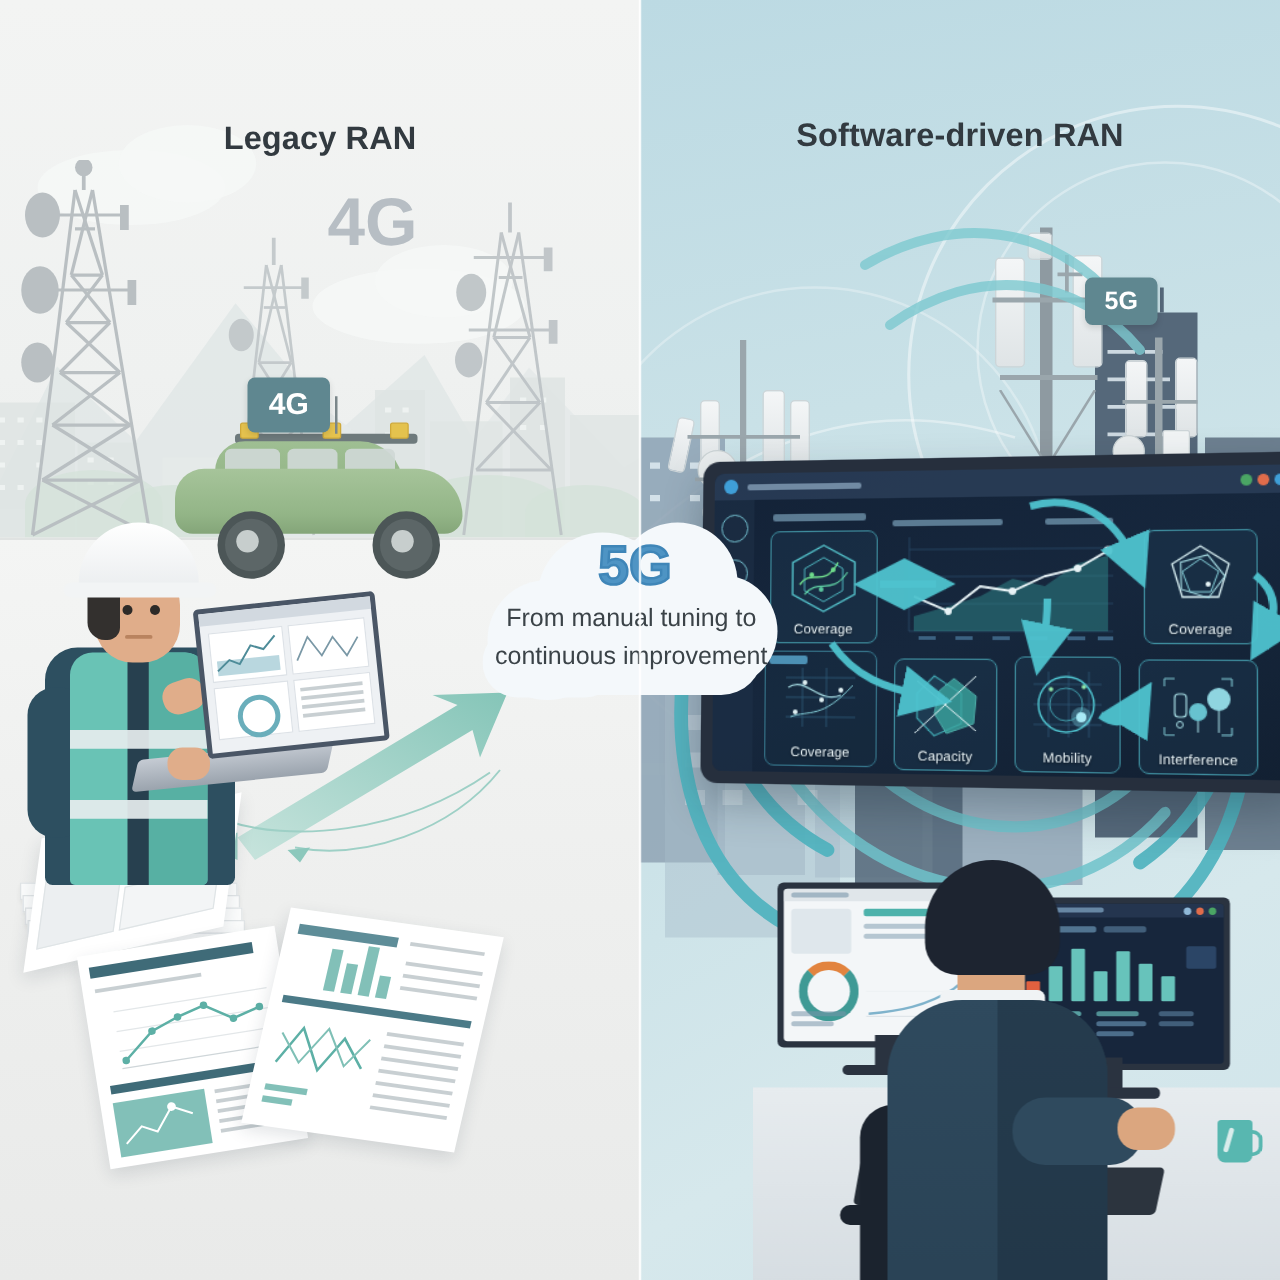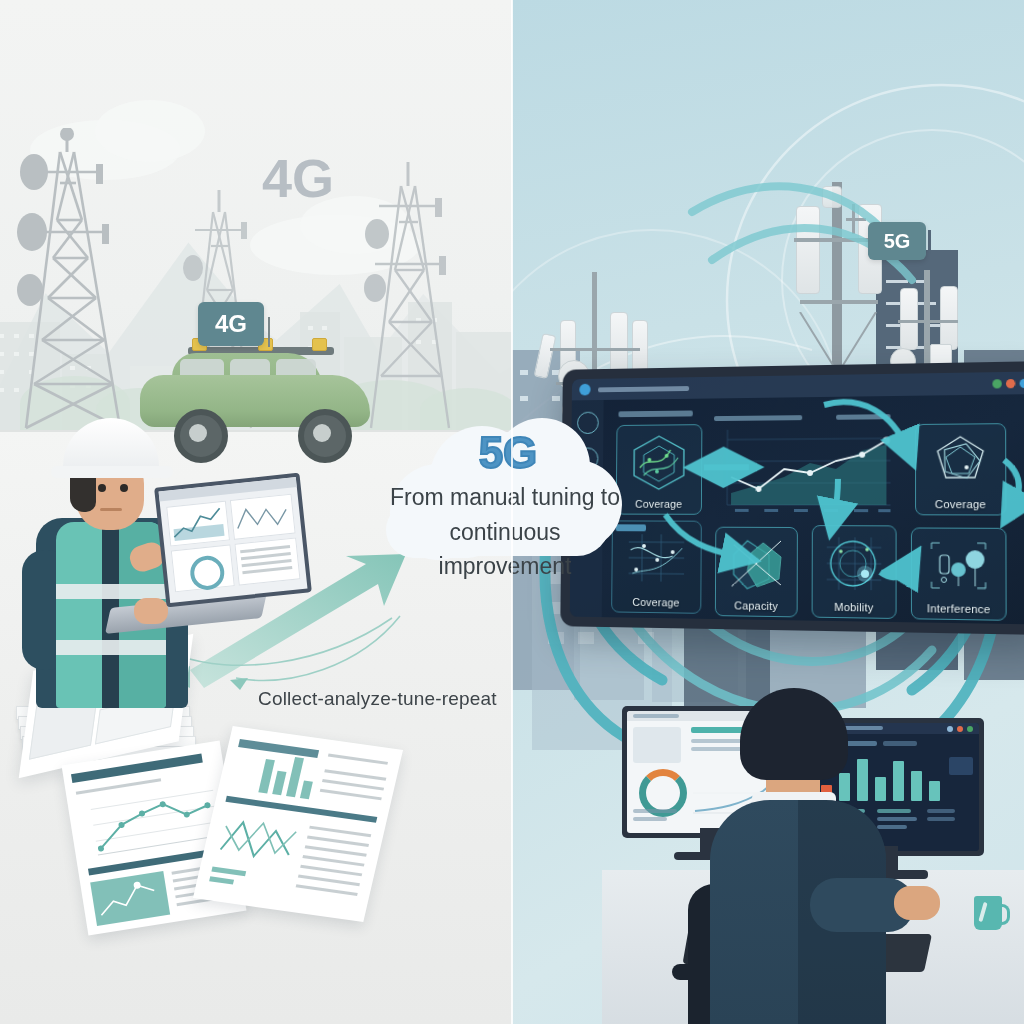--- a/index.html
+++ b/index.html
@@ -359,21 +359,21 @@
     position:absolute; left:386px; top:416px; width:238px; height:146px; z-index:34;
   }
   .cl-blob { position:absolute; background:#f4f8fb; border-radius:50%; }
   .cloud-5g {
     position:absolute; left:72px; top:12px; width:100px; text-align:center;
     font-size:44px; font-weight:bold; color:#4e94c4;
     -webkit-text-stroke: 2px #3f86b8;
   }
   .cloud-text {
     position:absolute; left:0; top:64px; width:238px; text-align:center;
-    font-size:23px; color:#3b4348; line-height:1.5;
+    font-size:20px; color:#3b4348; line-height:1.5;
   }
 </style>
 </head>
 <body>
 
 <div id="stage">
 
   <div class="panel" id="left-panel">
 
     <div class="l-sky"></div>
@@ -591,21 +591,20 @@
         <path d="M20,122 L196,16 L176,8 L236,6 L214,58 L208,36 L34,140 Z" fill="url(#agrad)"></path>
         <path d="M10,108 C60,126 150,120 222,70" fill="none" stroke="#9ed0c6" stroke-width="1.6"></path>
         <path d="M66,130 C120,140 190,118 230,68" fill="none" stroke="#9ed0c6" stroke-width="1.6"></path>
         <path d="M4,106 l16,-4 l-6,10 z" fill="#8cc8bc"></path>
         <path d="M60,132 l18,-2 l-8,12 z" fill="#8cc8bc"></path>
         <path d="M-6,128 l26,-10 l0,22 z" fill="#8cc8bc" opacity=".85"></path>
         <path d="M-28,136 l26,-10 l0,22 z" fill="#8cc8bc" opacity=".7"></path>
       </svg>
     </div>
 
-    <div id="collect-label">Collect-analyze-tune-repeat</div>
 
     <div id="papers">
       <div class="stack" style="left:8px;top:48px;width:172px;height:12px;"></div>
       <div class="stack" style="left:10px;top:58px;width:172px;height:12px;"></div>
       <div class="stack" style="left:12px;top:68px;width:172px;height:12px;"></div>
       <div class="stack" style="left:14px;top:78px;width:172px;height:12px;"></div>
       <div class="stack" style="left:16px;top:88px;width:172px;height:12px;"></div>
       <div class="sheet" style="left:18px;top:-4px;width:160px;height:104px;transform:skewY(-13deg) skewX(-8deg);">
         <div class="pband" style="left:8px;top:8px;width:140px;"></div>
         <div class="pgrid" style="left:8px;top:22px;width:60px;height:64px;background:#eceff1;"></div>
@@ -1087,20 +1086,22 @@
       <div class="s-body"></div>
       <div class="s-body-shade"></div>
       <div class="s-arm"></div>
       <div class="s-hand"></div>
       <div class="s-hair"></div>
     </div>
   </div>
 
   <div class="divider"></div>
 
+  <div class="title" id="left-title">Legacy RAN</div>
+  <div class="title" id="right-title">Software-driven RAN</div>
 
   <div id="cloud">
     <div class="cl-blob" style="left:4px;top:48px;width:96px;height:96px;"></div>
     <div class="cl-blob" style="left:44px;top:10px;width:104px;height:104px;"></div>
     <div class="cl-blob" style="left:108px;top:2px;width:96px;height:96px;"></div>
     <div class="cl-blob" style="left:146px;top:44px;width:90px;height:90px;"></div>
     <div class="cl-blob" style="left:18px;top:74px;width:206px;height:66px;border-radius:40px;"></div>
     <div class="cl-blob" style="left:0px;top:86px;width:110px;height:56px;border-radius:32px;"></div>
     <div class="cloud-5g">5G</div>
     <div class="cloud-text">

